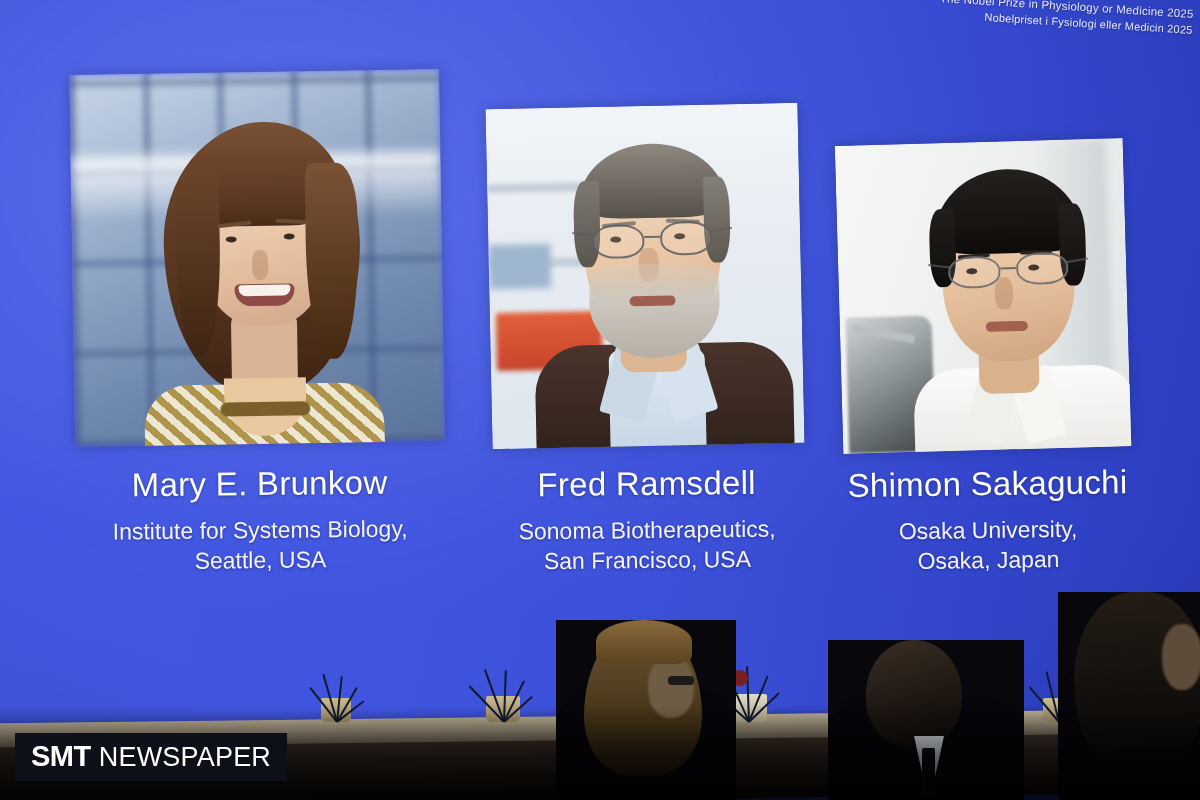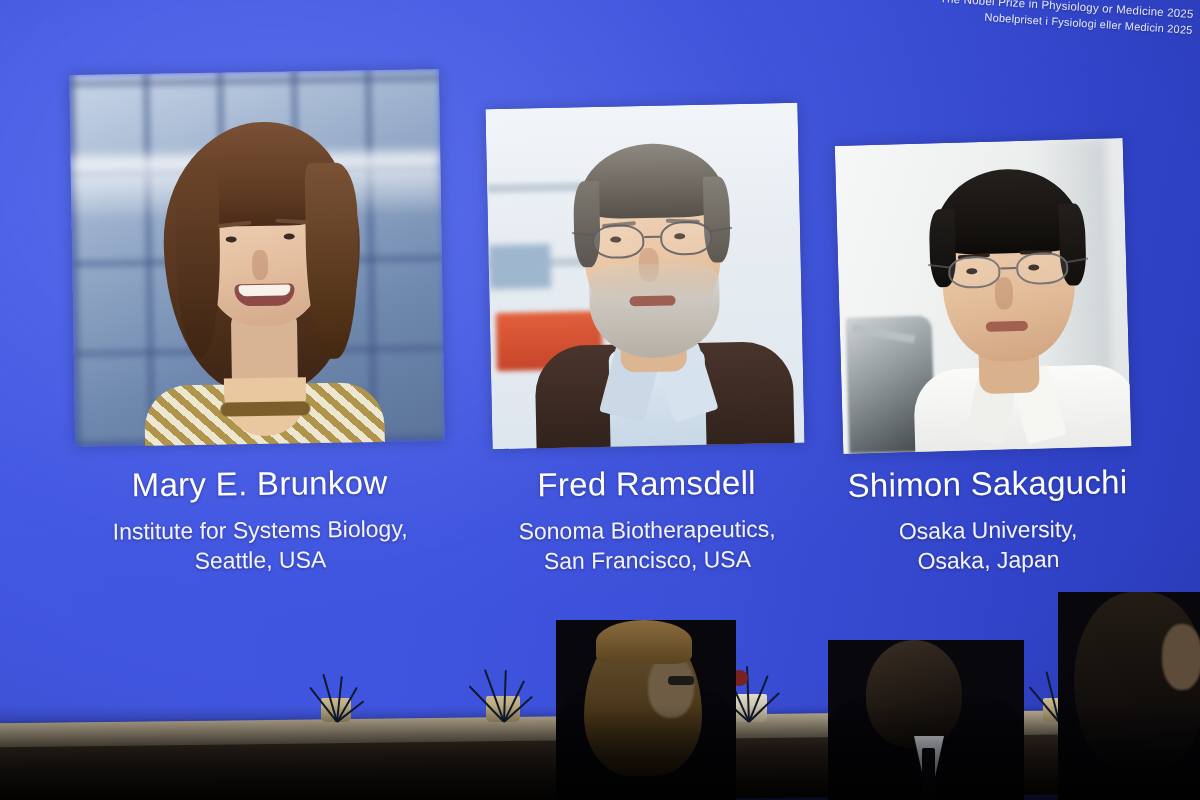--- a/index.html
+++ b/index.html
@@ -439,14 +439,18 @@
   <div class="person" style="left:1058px; width:190px; height:208px;">
     <div class="p-body" style="left:0; width:190px; height:140px;"></div>
     <div style="position:absolute; left:16px; top:0; width:132px; height:176px;
          background:linear-gradient(175deg,#241d16 0%,#120e0b 60%,#07060a 100%);
          border-radius:44% 44% 34% 34% / 50% 50% 50% 50%;"></div>
     <div class="face-lit" style="left:104px; top:32px; width:40px; height:66px; background:#5d4c39;"></div>
   </div>
 
   <div class="dark-fg"></div>
 
+  <div class="watermark">
+    <span class="wm-1">SMT</span>
+    <span class="wm-2">NEWSPAPER</span>
+  </div>
 
 </div>
 
 </body></html>

